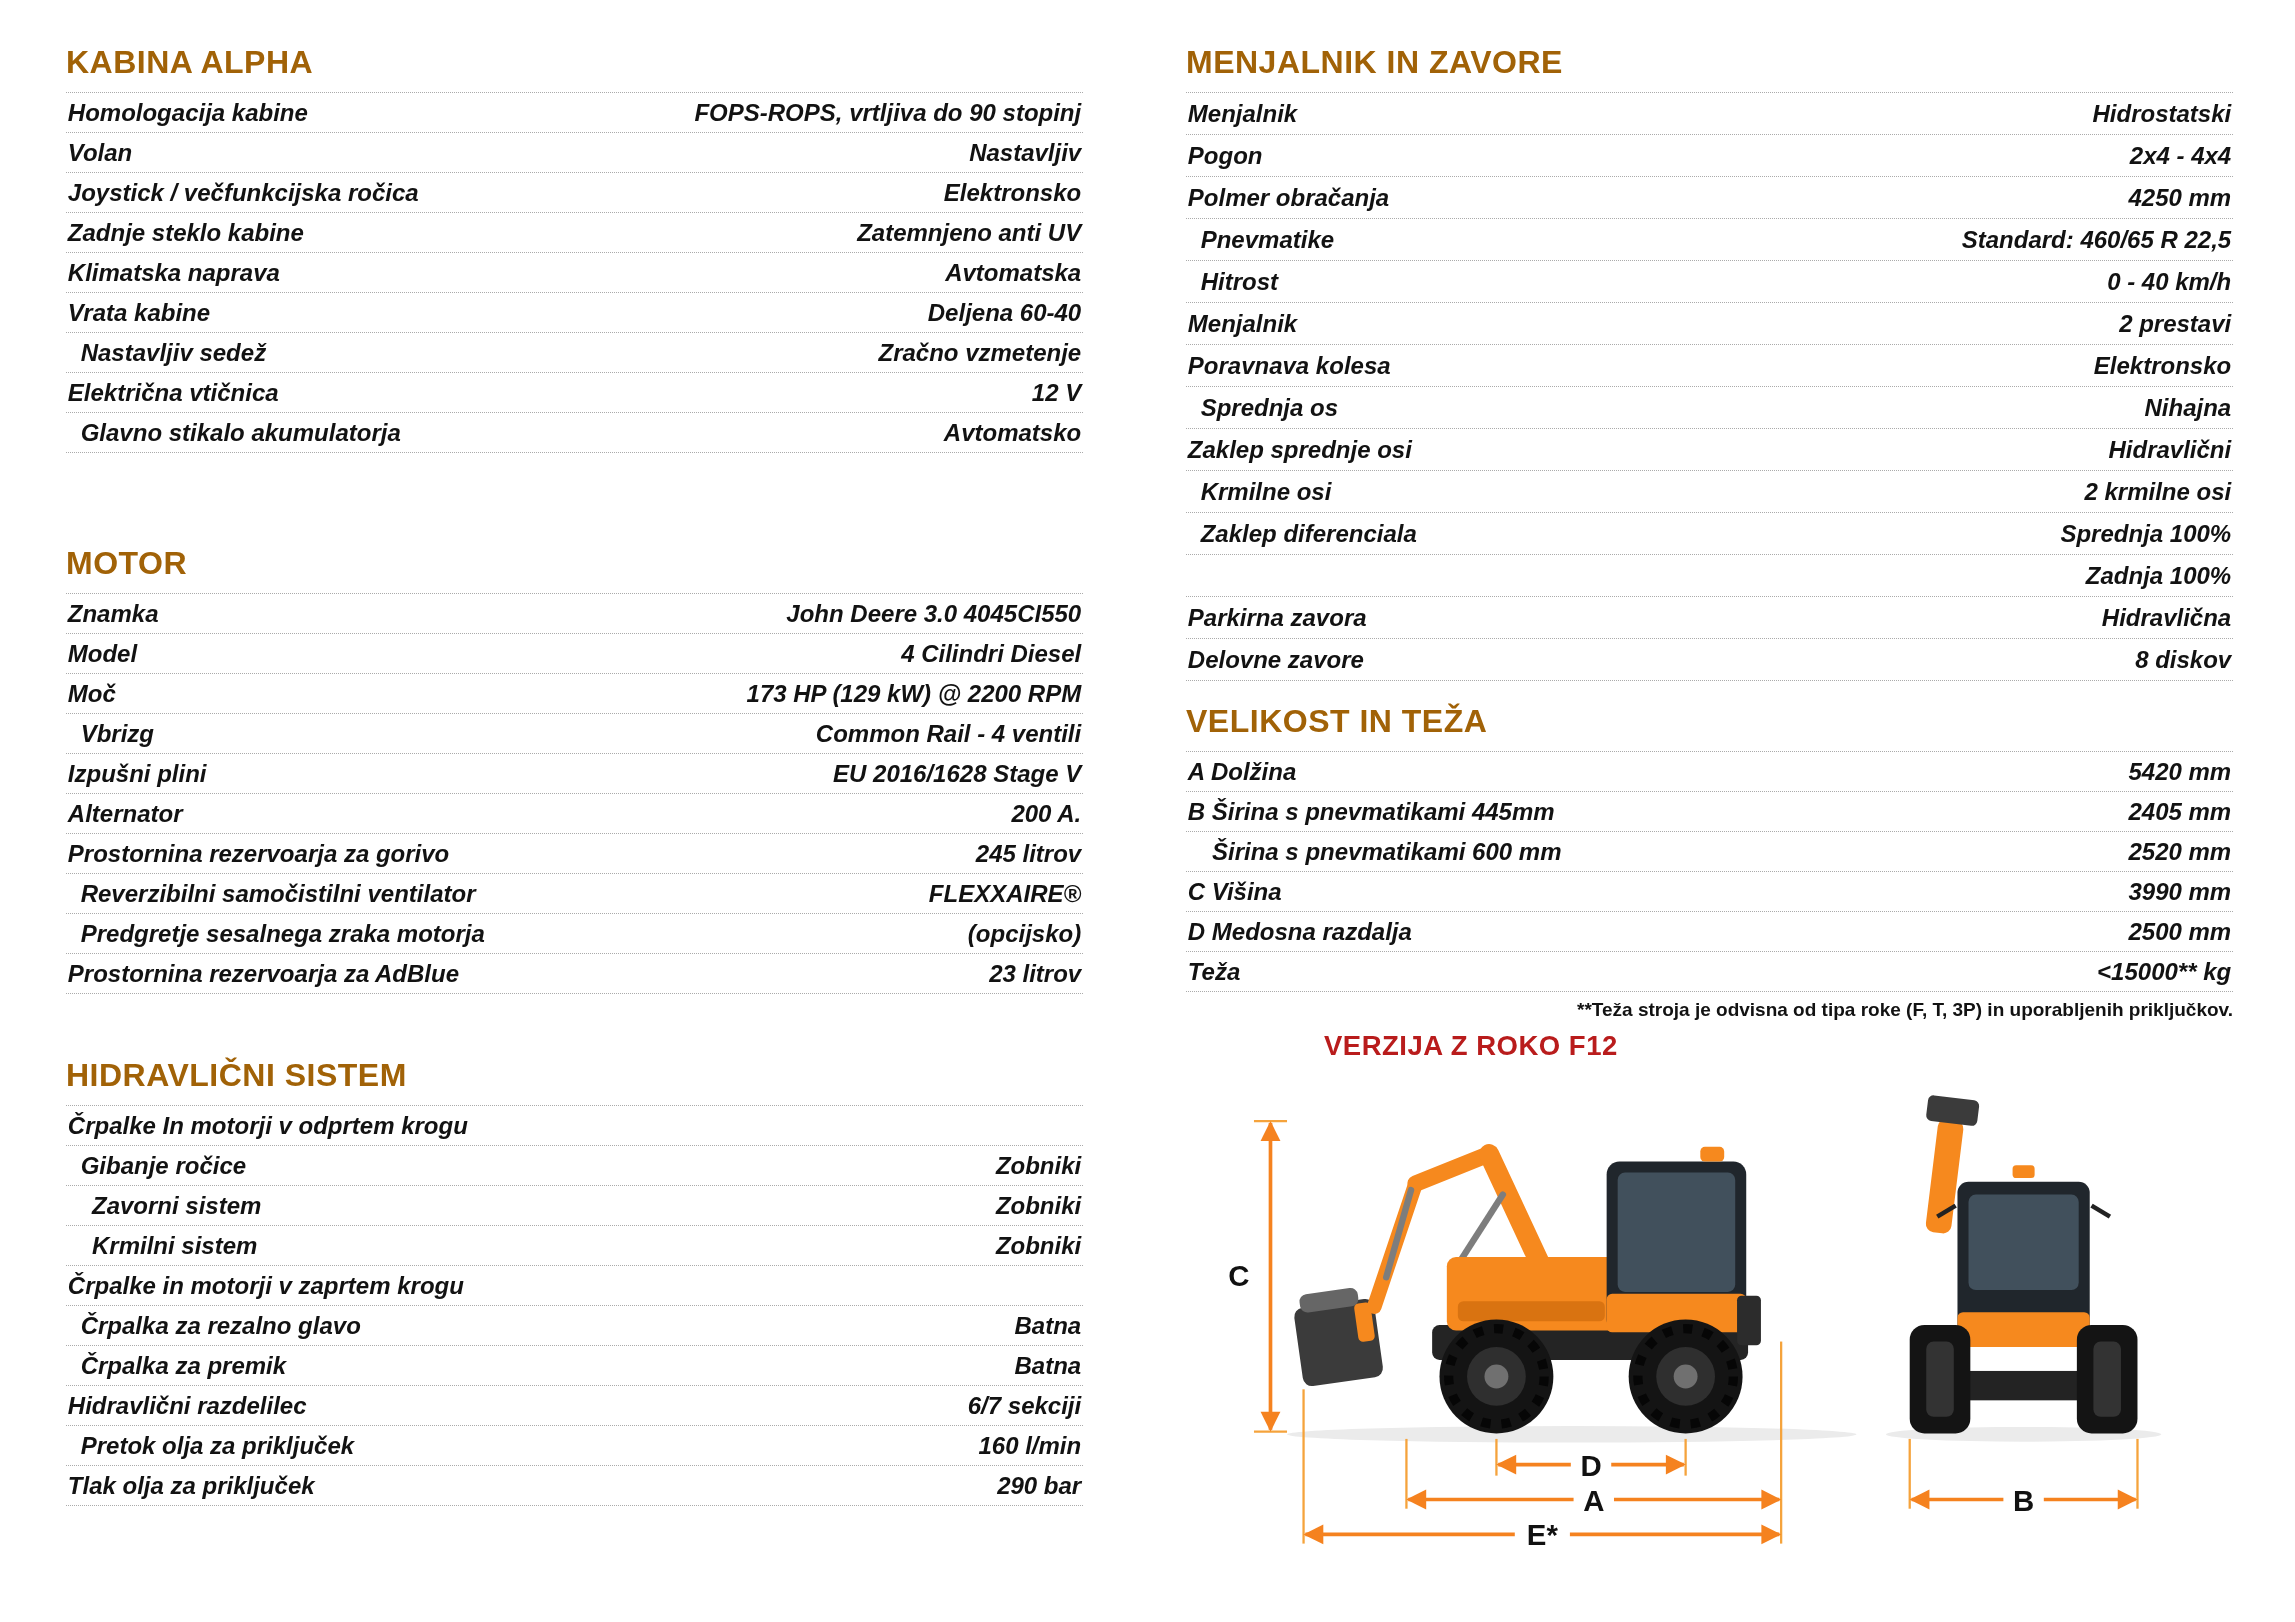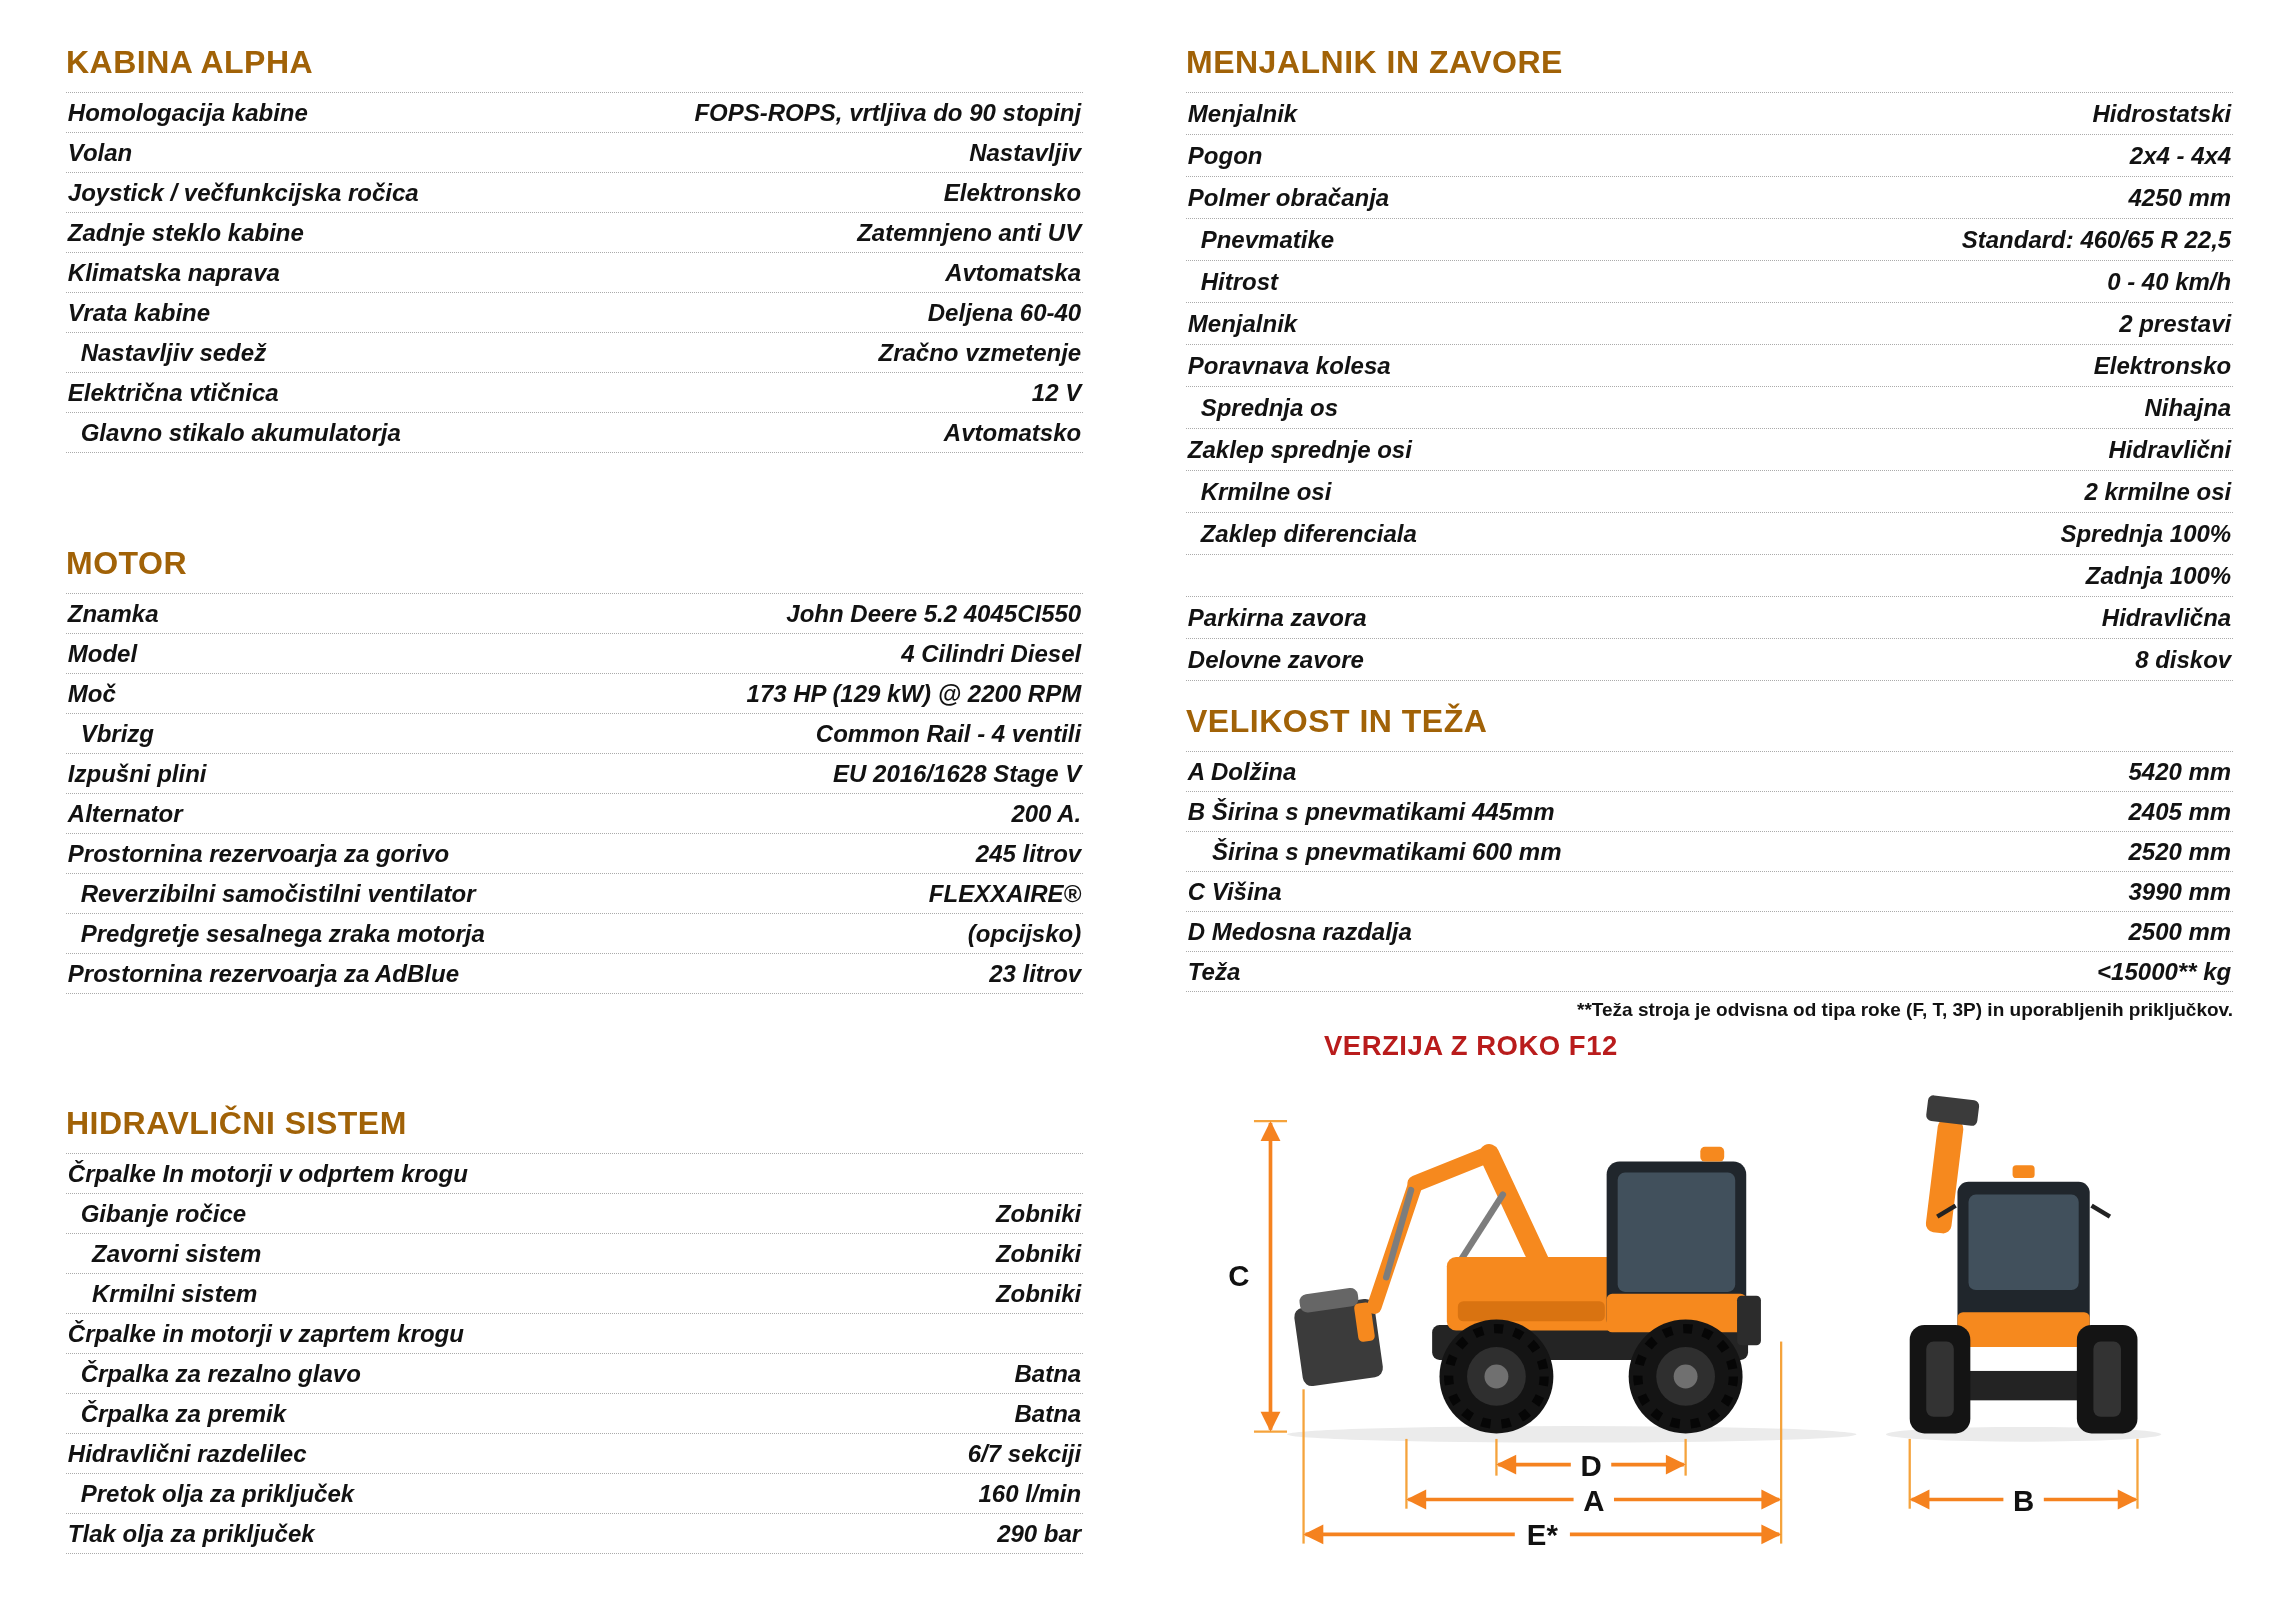--- a/index.html
+++ b/index.html
@@ -12,21 +12,21 @@
   .col { position: absolute; top: 44px; }
   .col.left  { left: 66px;   width: 1017px; }
   .col.right { left: 1186px; width: 1047px; }
 
   .sec-title {
     margin: 0 0 11px 0;
     font-size: 32px; font-weight: bold; letter-spacing: 0.5px;
     color: #a16207;
   }
   .gap-motor    { margin-top: 92px; }
-  .gap-hidra    { margin-top: 111px; }
+  .gap-hidra    { margin-top: 63px; }
   .gap-velikost { margin-top: 22px; }
 
   .rows { border-top: 1.8px dotted #ababab; }
   .spec-row {
     display: flex; justify-content: space-between; align-items: center;
     height: 40px; border-bottom: 1.8px dotted #ababab;
     font-style: italic; font-weight: bold; font-size: 24px; color: #121212;
   }
   .rows.tall .spec-row { height: 42px; }
   .spec-row .lab { white-space: nowrap; padding-left: 1.8px; }
@@ -96,21 +96,21 @@
             <span class="val">Avtomatsko</span>
           </div>
         </div>
     </section>
 
     <section class="spec-section gap-motor">
       <h2 class="sec-title">MOTOR</h2>
       <div class="rows">
           <div class="spec-row">
             <span class="lab">Znamka</span>
-            <span class="val">John Deere 5.2 4045CI550</span>
+            <span class="val">John Deere 3.0 4045CI550</span>
           </div>
           <div class="spec-row">
             <span class="lab">Model</span>
             <span class="val">4 Cilindri Diesel</span>
           </div>
           <div class="spec-row">
             <span class="lab">Moč</span>
             <span class="val">173 HP (129 kW) @ 2200 RPM</span>
           </div>
           <div class="spec-row">

